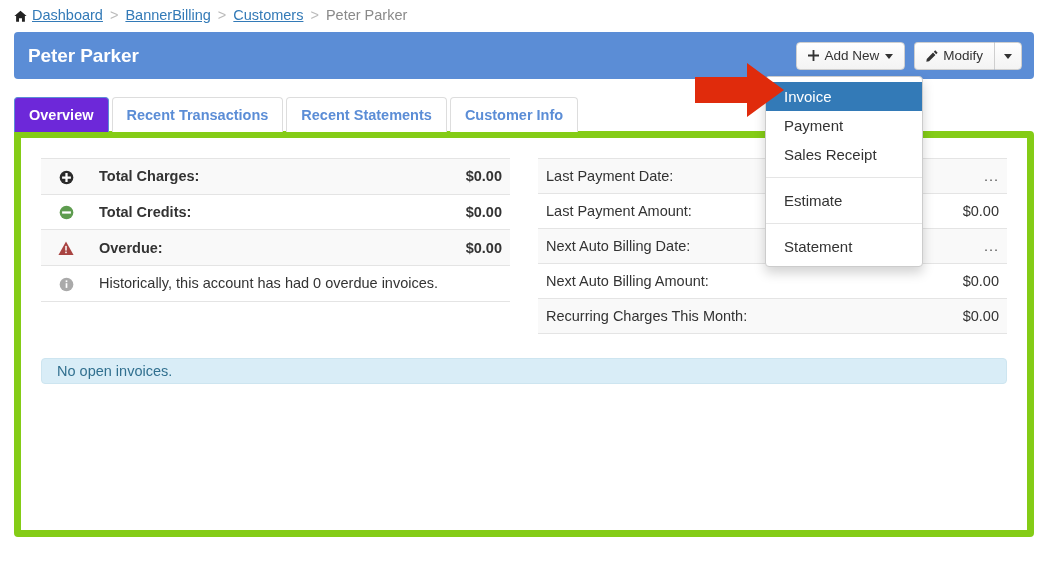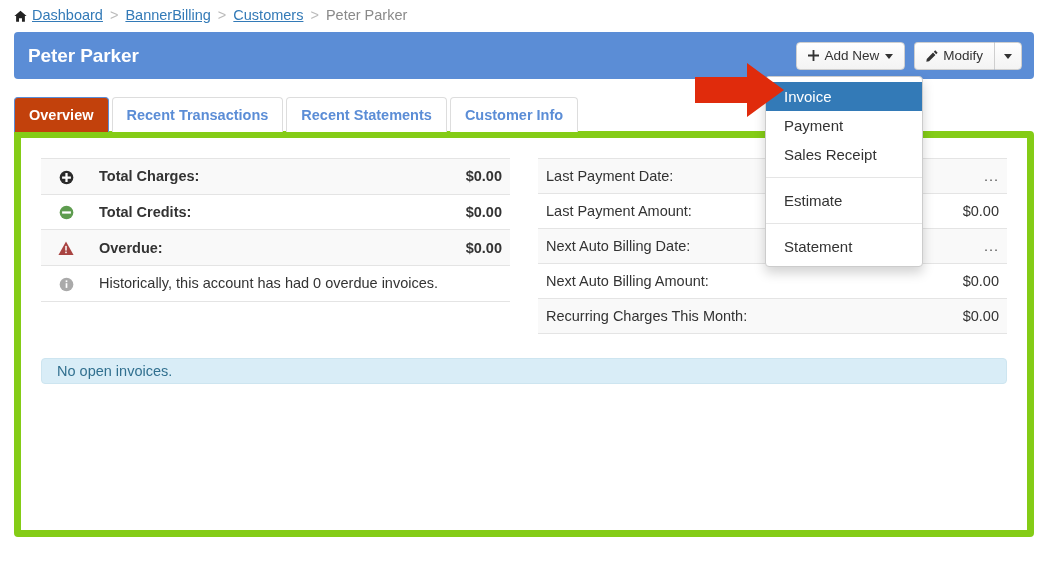--- a/index.html
+++ b/index.html
@@ -143,21 +143,21 @@
     font-weight: bold;
     color: #5b8dd6;
     background: #ffffff;
     border: 1px solid #dddddd;
     border-bottom: none;
     border-radius: 4px 4px 0 0;
     margin-right: 3px;
     cursor: pointer;
   }
   .tab.active {
-    background: #c2410c;
+    background: #6d28d9;
     color: #ffffff;
     border-color: #5b8dd6;
   }
 
   
   .content-panel {
     position: absolute;
     left: 14px;
     top: 131px;
     width: 1020px;

